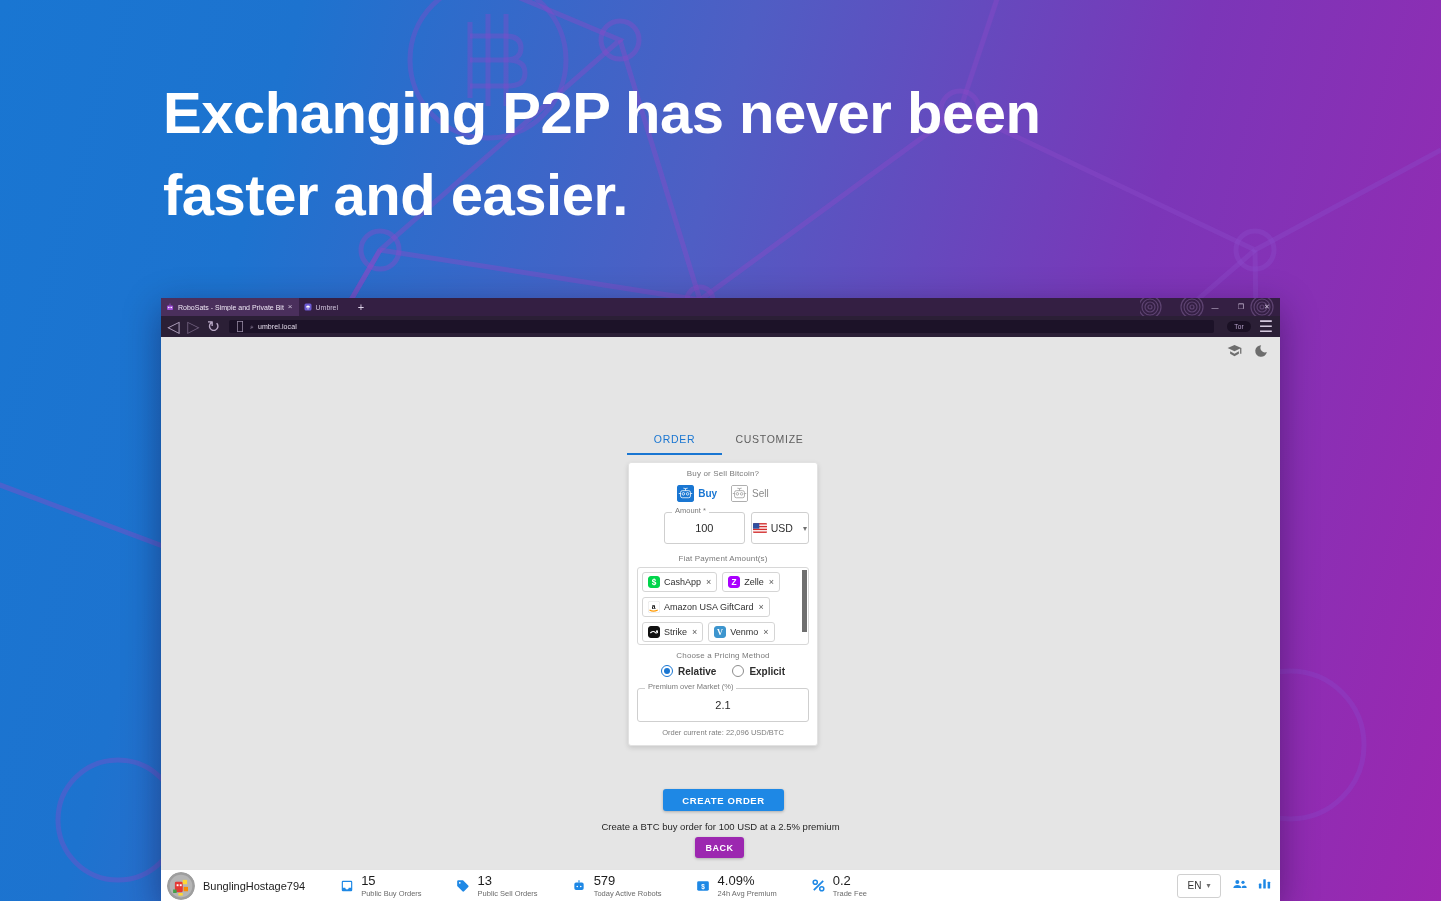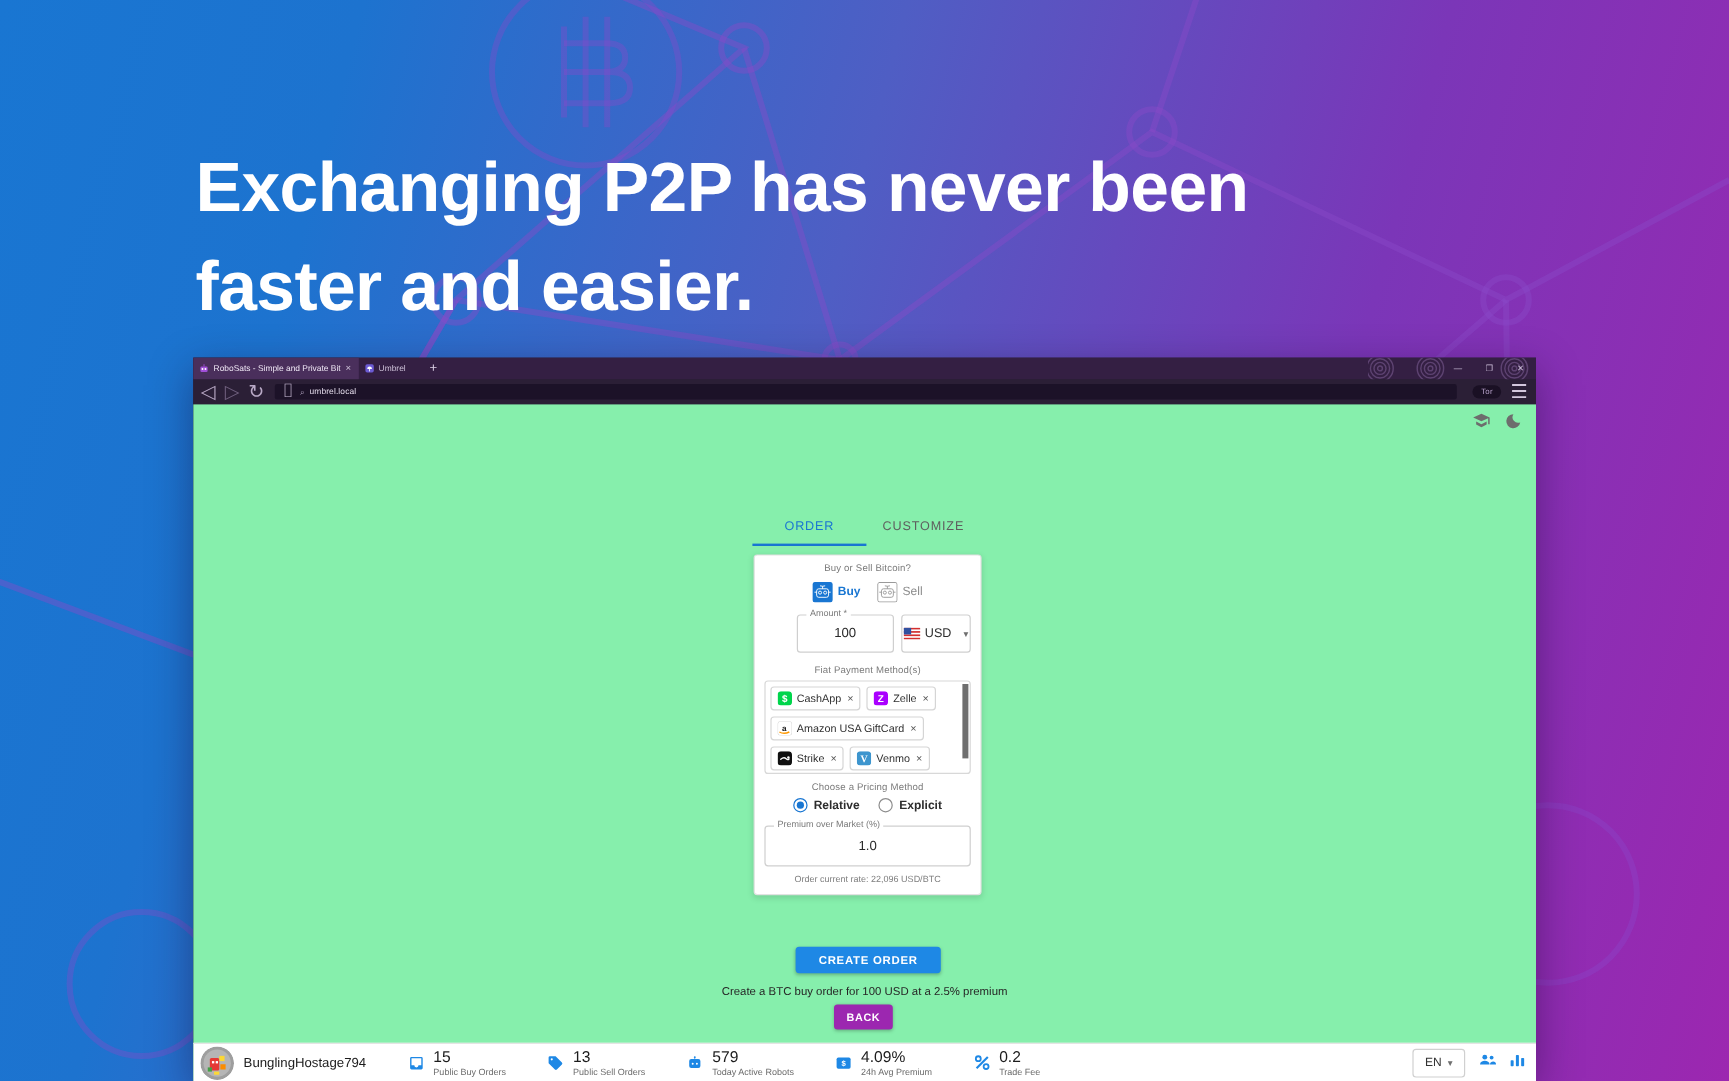--- a/index.html
+++ b/index.html
@@ -20,21 +20,20 @@
   #bgart { position: absolute; inset: 0; width: 1441px; height: 901px; pointer-events: none; }
 
   
   #hero {
     position: absolute; left: 163px; top: 72px; width: 1000px;
     color: #ffffff;
     font-size: 58px;
     font-weight: bold;
     line-height: 82px;
     letter-spacing: -0.5px;
-    margin-top: 44px;
   }
   #hero .hl { display: block; white-space: pre; }
 
   
   #browser {
     position: absolute; left: 161px; top: 298px;
     width: 1119px; height: 603px;
     background: #2b1f36;
     box-shadow: 0 10px 34px rgba(20,0,40,0.40);
     overflow: hidden;
@@ -117,21 +116,21 @@
     padding: 2px 7px;
     margin-left: 6px;
     letter-spacing: .2px;
   }
   .menubtn { width: 16px; display: flex; align-items: center; justify-content: center; color: #d3c7dd; }
 
   
   .page {
     position: absolute; left: 0; top: 39px;
     width: 1119px; height: 564px;
-    background: #86efac;
+    background: #e5e5e5;
     overflow: hidden;
   }
 
   .topicons {
     position: absolute; right: 12px; top: 6px;
     display: flex; align-items: center; gap: 12px;
   }
   .topicons .ti { color: #6d6d6d; display: flex; }
 
   
@@ -491,21 +490,21 @@
                 </g>
                 <rect width="9" height="8" fill="#3050a0"></rect>
               </svg>
               <span class="currtext">USD</span>
               <span class="carat">▾</span>
             </div>
           </div>
         </div>
 
         <div class="pmwrap">
-          <div class="caption">Fiat Payment Method(s)</div>
+          <div class="caption">Fiat Payment Amount(s)</div>
           <div class="pmlist">
             <div class="pmrow">
               <div class="chip">
                 <svg class="chipicon" viewBox="0 0 16 16">
                   <rect width="16" height="16" rx="4" fill="#00d54b"></rect>
                   <text x="8" y="12" font-family="Liberation Sans, sans-serif" font-size="11" font-weight="bold" fill="#fff" text-anchor="middle">$</text>
                 </svg>
                 <span>CashApp</span>
                 <span class="x">×</span>
               </div>
@@ -560,21 +559,21 @@
               <span class="radiolabel">Relative</span>
             </div>
             <div class="radioopt">
               <span class="radio"></span>
               <span class="radiolabel">Explicit</span>
             </div>
           </div>
 
           <div class="fieldbox premiumbox">
             <span class="legend">Premium over Market (%)</span>
-            <span class="fval">1.0</span>
+            <span class="fval">2.1</span>
           </div>
 
           <div class="raterow">Order current rate: 22,096 USD/BTC</div>
         </div>
       </div>
 
       <button class="createbtn">CREATE ORDER</button>
       <div class="summary">Create a BTC buy order for 100 USD at a 2.5% premium</div>
       <button class="backbtn">BACK</button>
 

